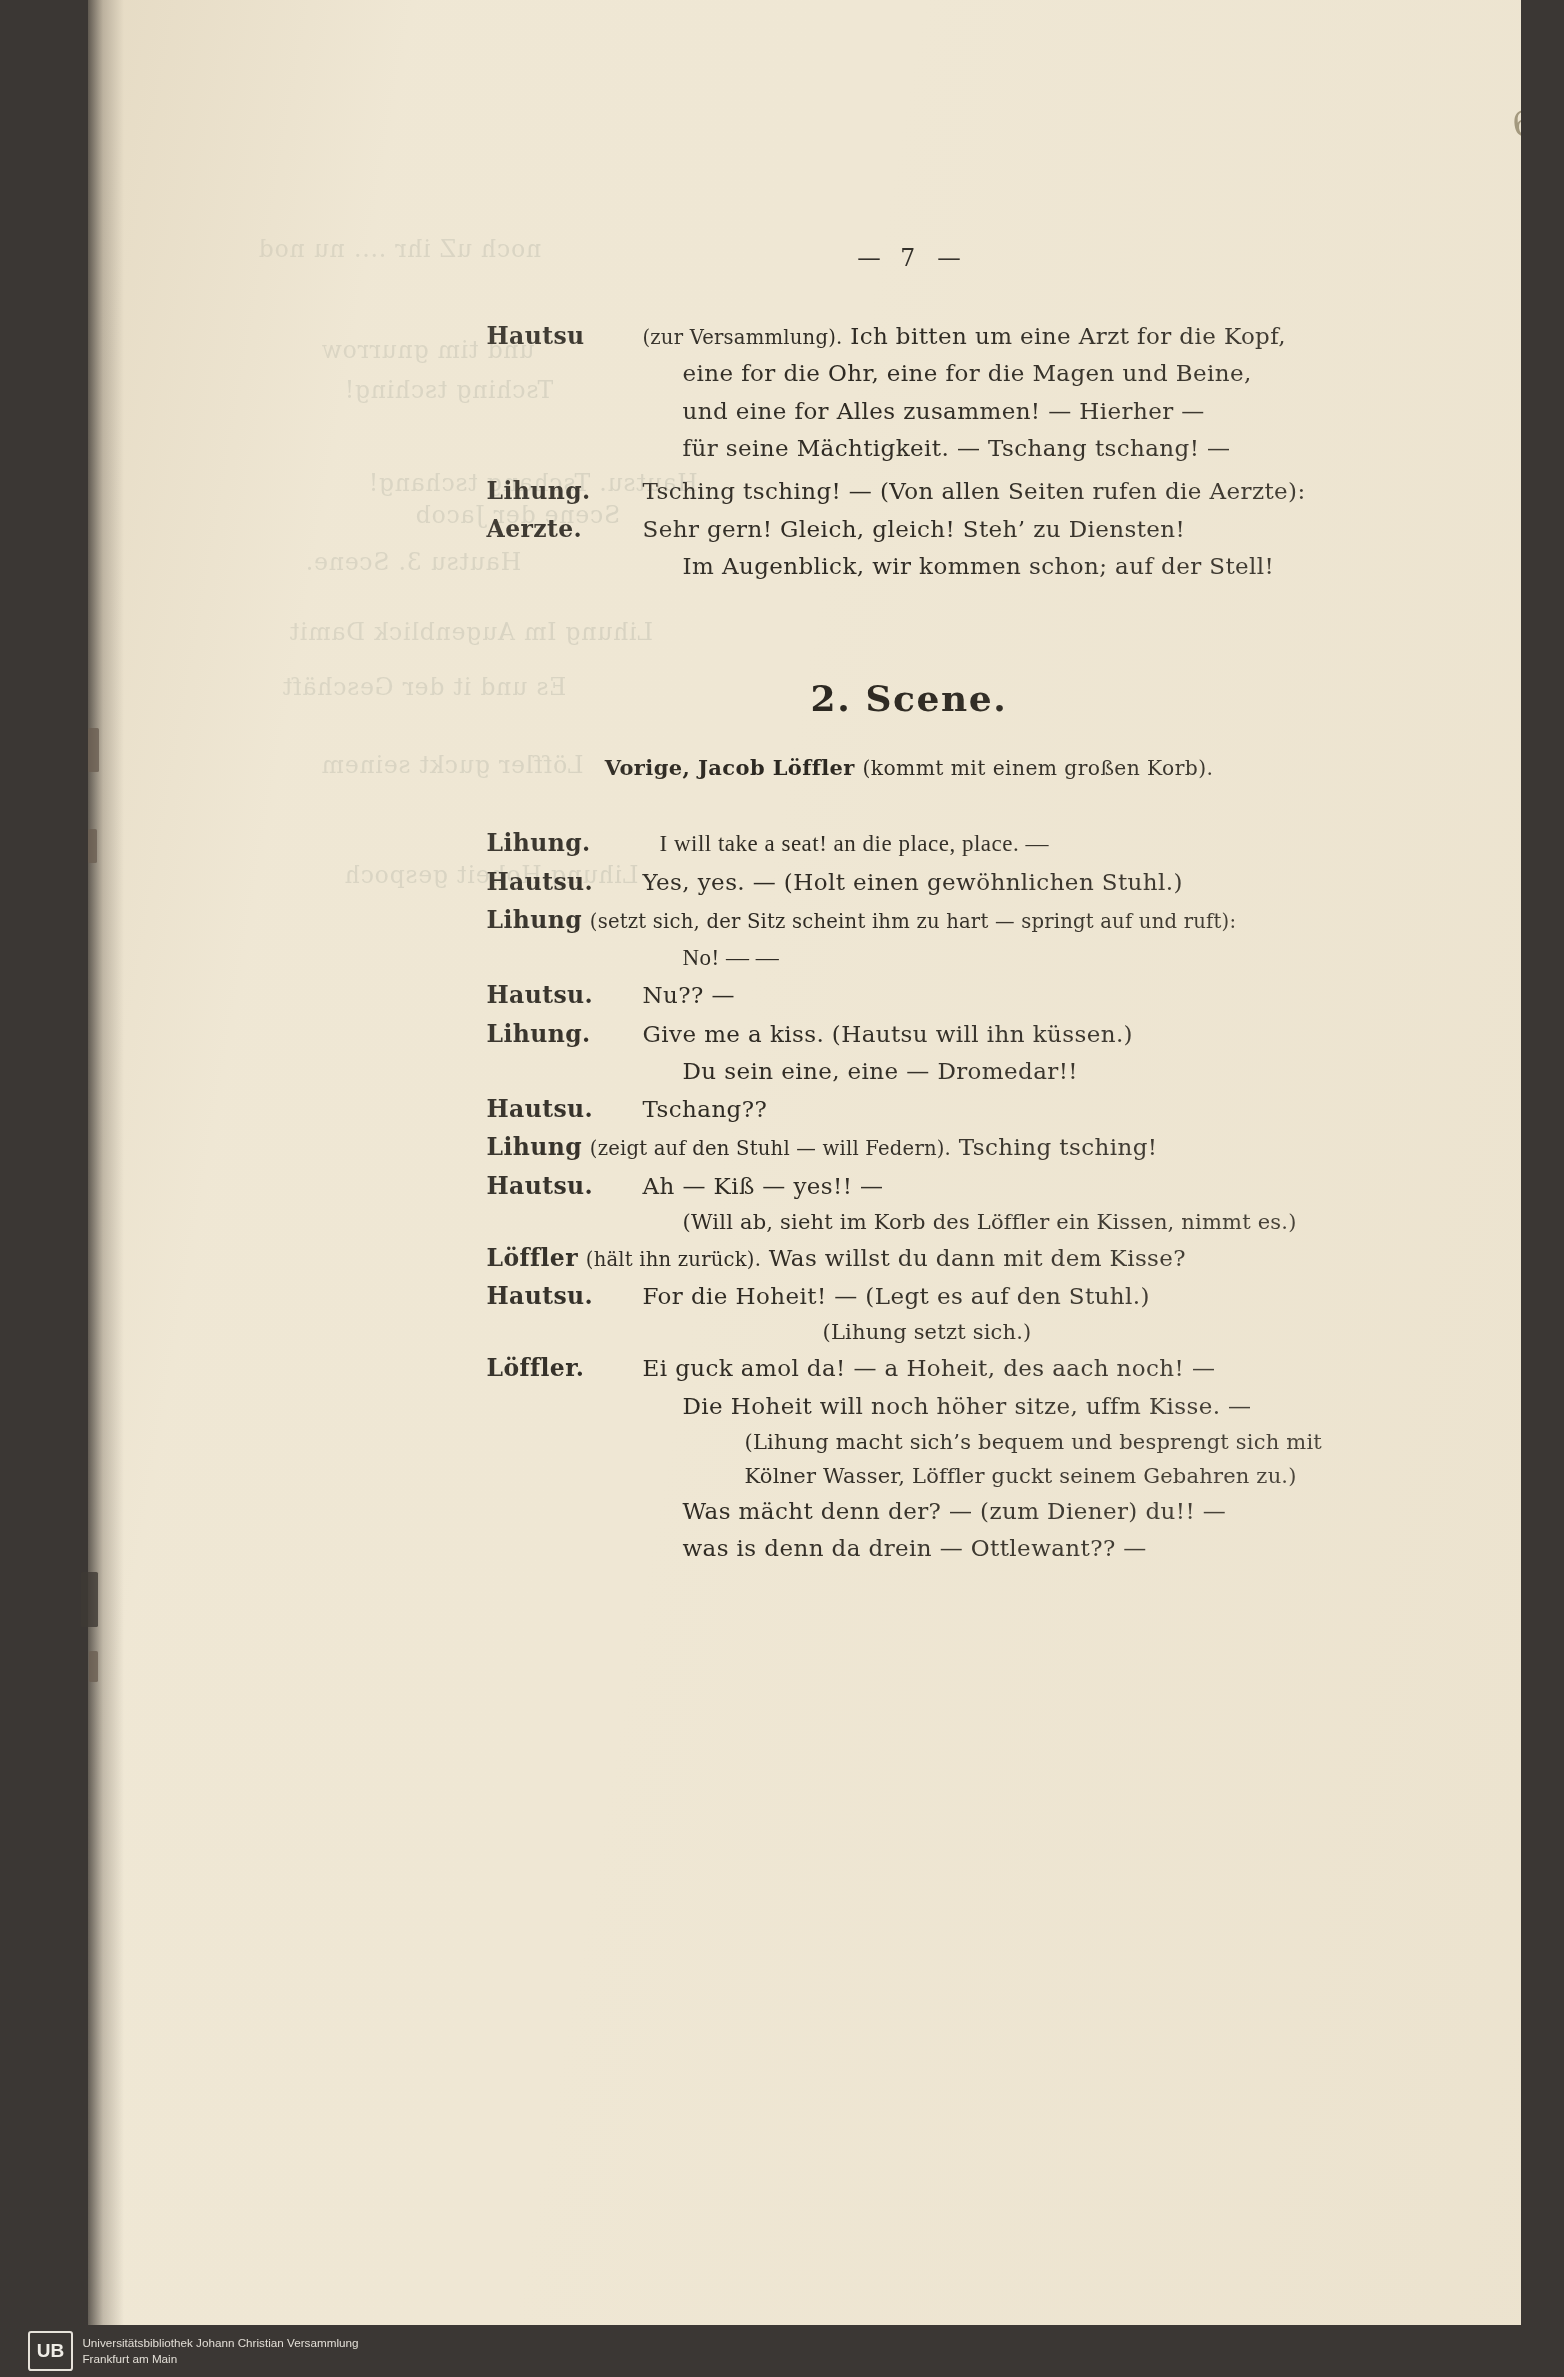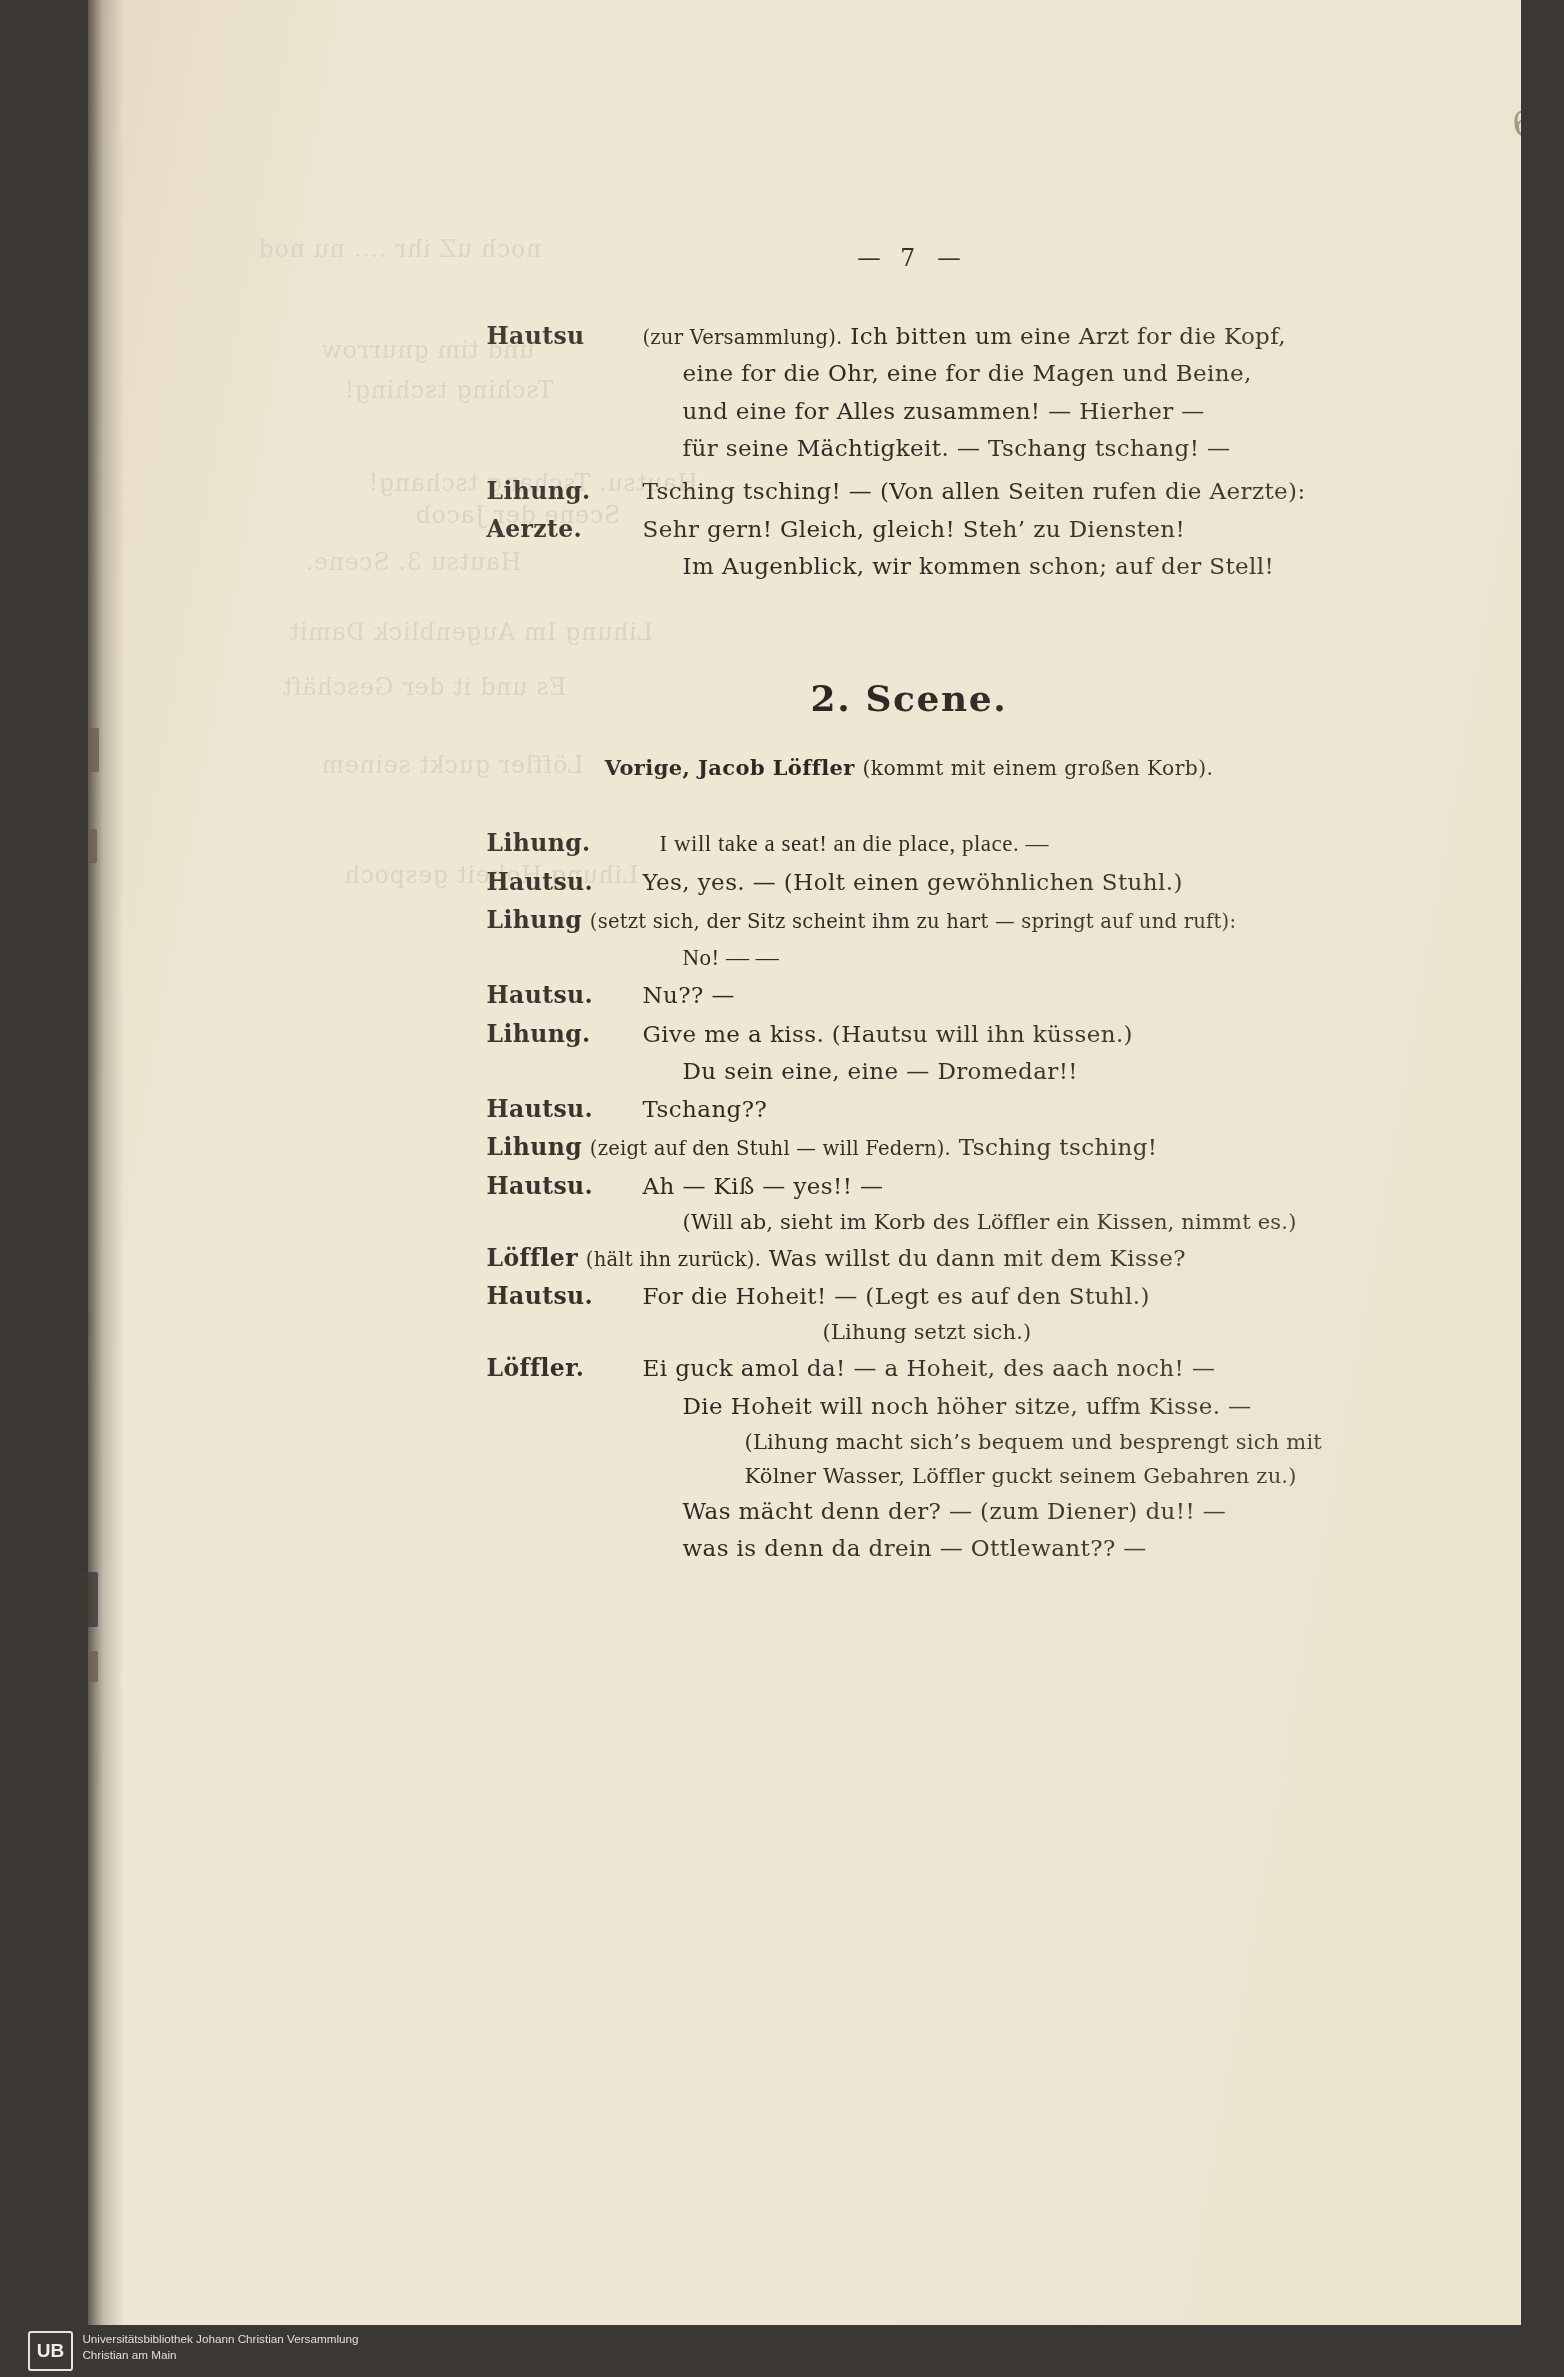--- a/index.html
+++ b/index.html
@@ -193,20 +193,21 @@
     pointer-events: none;
     white-space: nowrap;
   }
 
   
   #footer-stamp {
     position: absolute;
     left: 28px;
     bottom: 6.3px;
     display: flex;
+    align-items: center;
     gap: 9.4px;
     color: #d9d4cc;
   }
   #ub-logo {
     width: 41px; height: 36px;
     border: 2.3px solid #e6e2da;
     border-radius: 3.1px;
     display: flex; align-items: center; justify-content: center;
     font-family: "Liberation Sans", sans-serif;
     font-weight: bold;
@@ -356,16 +357,16 @@
 
 <div class="stitch" style="left:88px; top:728px; width:11px; height:44px;"></div>
 <div class="stitch" style="left:88px; top:829px; width:9.4px; height:34px;"></div>
 <div class="stitch" style="left:81px; top:1572px; width:17px; height:55px; background:#3f3a34;"></div>
 <div class="stitch" style="left:89px; top:1651px; width:9.4px; height:31px;"></div>
 
 <div id="footer-stamp">
   <div id="ub-logo">UB</div>
   <div id="ub-text">
     <div>Universitätsbibliothek Johann Christian Versammlung</div>
-    <div>Christian am Main</div>
+    <div>Frankfurt am Main</div>
   </div>
 </div>
 
 
 </body></html>

